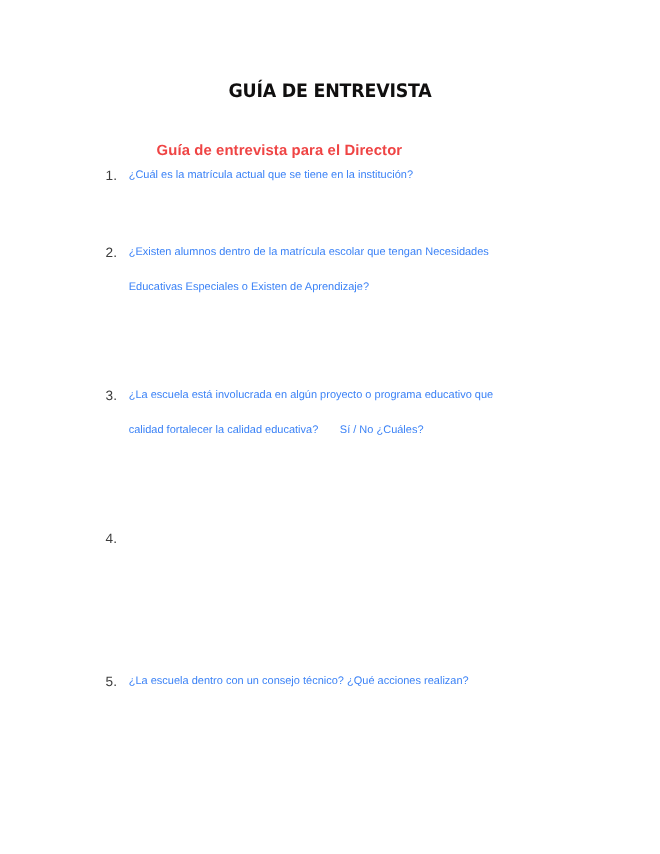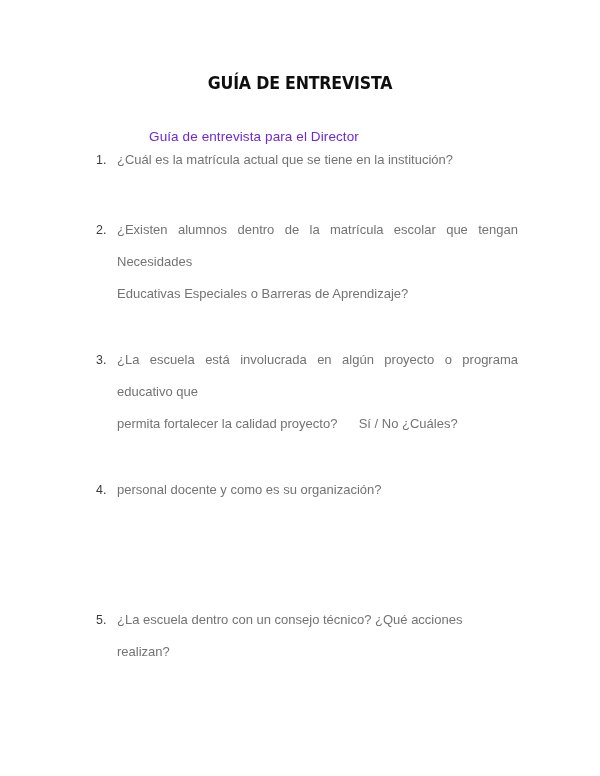--- a/index.html
+++ b/index.html
@@ -35,22 +35,22 @@
   }
 
   .doc-subtitle {
     position: absolute;
     left: 0;
     top: 118px;
     width: 508px;
     text-align: center;
     font-family: "Liberation Sans", sans-serif;
     font-size: 13.5px;
-    font-weight: 400;
-    color: #6d28d9;
+    font-weight: 700;
+    color: #ef4444;
     letter-spacing: 0.1px;
   }
 
   .questions {
     position: absolute;
     left: 0;
     top: 0;
     width: 600px;
   }
 
@@ -71,23 +71,23 @@
     text-align: left;
     font-size: 12.4px;
     line-height: 32px;
     color: #3c3c3c;
   }
 
   .q-body {
     margin-left: 35px;
     text-align: justify;
     text-justify: inter-word;
-    font-size: 13px;
+    font-size: 10px;
     line-height: 32px;
-    color: #737373;
+    color: #3b82f6;
   }
 
   
   .q-body.single-line {
     text-align: left;
   }
 
   .q-body .tail {
     text-align: left;
     display: block;
@@ -111,40 +111,39 @@
 
     <div class="question" style="top:144px;">
       <span class="q-marker">1.</span>
       <div class="q-body single-line">¿Cuál es la matrícula actual que se tiene en la institución?</div>
     </div>
 
     <div class="question" style="top:214px;">
       <span class="q-marker">2.</span>
       <div class="q-body">
         <span>¿Existen alumnos dentro de la matrícula escolar que tengan Necesidades</span>
-        <span class="tail">Educativas Especiales o Barreras de Aprendizaje?</span>
+        <span class="tail">Educativas Especiales o Existen de Aprendizaje?</span>
       </div>
     </div>
 
     <div class="question" style="top:344px;">
       <span class="q-marker">3.</span>
       <div class="q-body">
         <span>¿La escuela está involucrada en algún proyecto o programa educativo que</span>
         <span class="tail">
-          <span>permita fortalecer la calidad proyecto?</span>
+          <span>calidad fortalecer la calidad educativa?</span>
           <span class="gap-wide"></span>
           <span>Sí / No ¿Cuáles?</span>
         </span>
       </div>
     </div>
 
     <div class="question" style="top:474px;">
       <span class="q-marker">4.</span>
       <div class="q-body">
-        <span class="tail">personal docente y como es su organización?</span>
       </div>
     </div>
 
     <div class="question" style="top:604px;">
       <span class="q-marker">5.</span>
       <div class="q-body single-line">¿La escuela dentro con un consejo técnico? ¿Qué acciones realizan?</div>
     </div>
 
   </div>
 </div>

